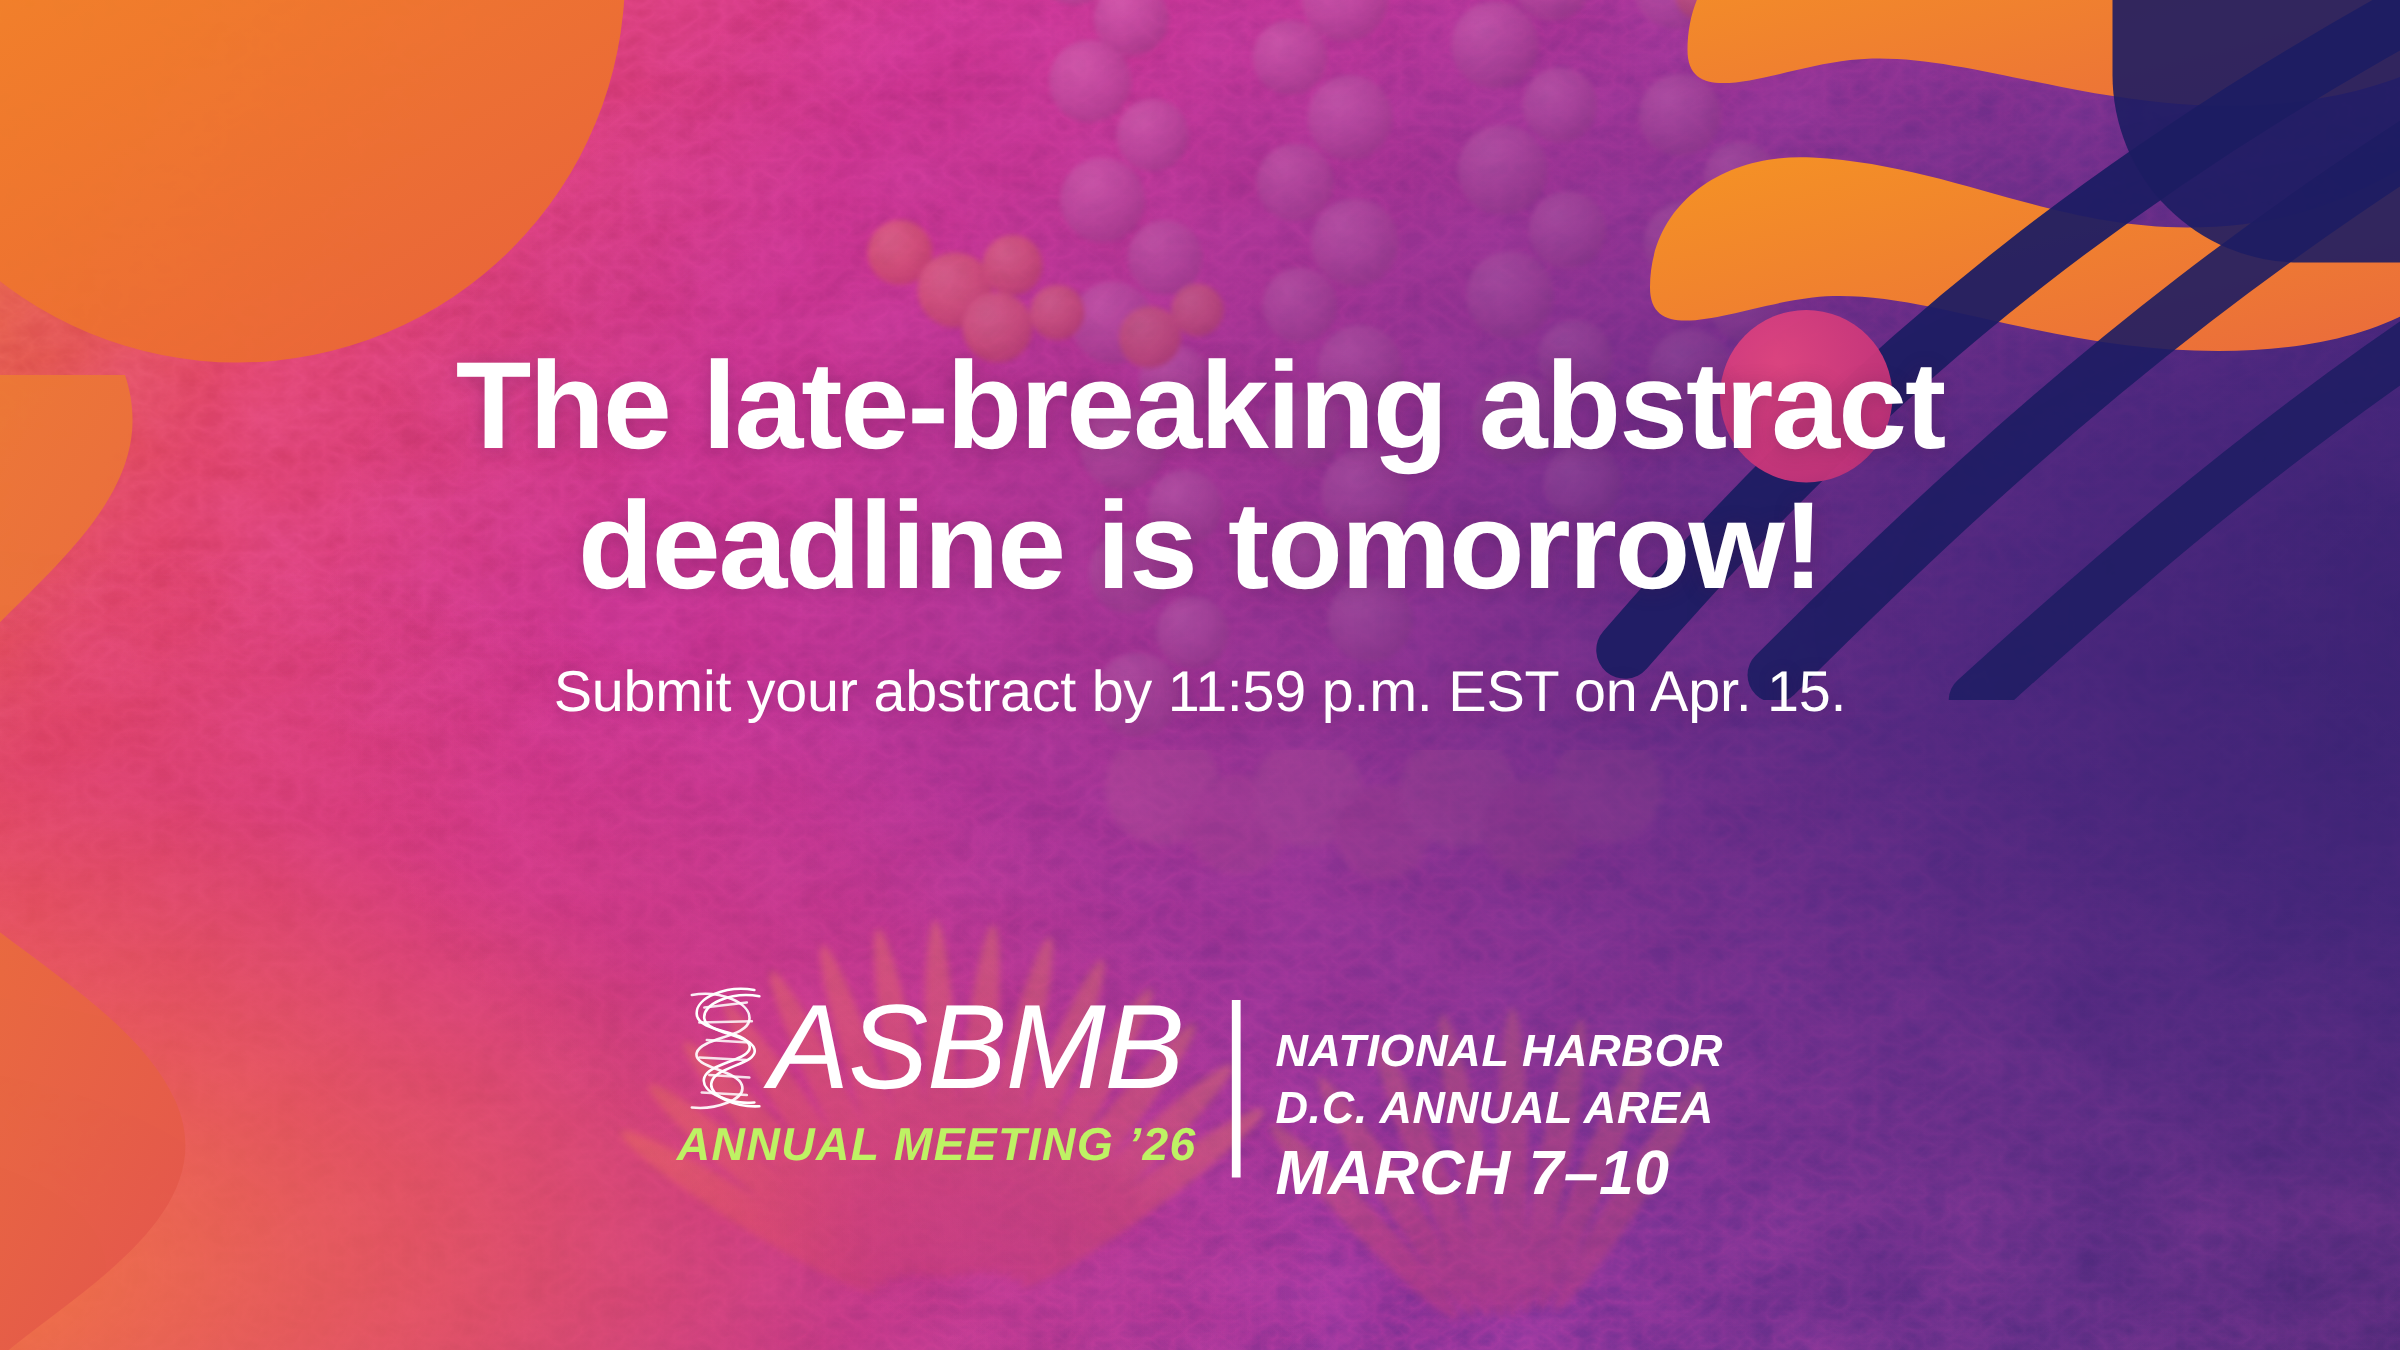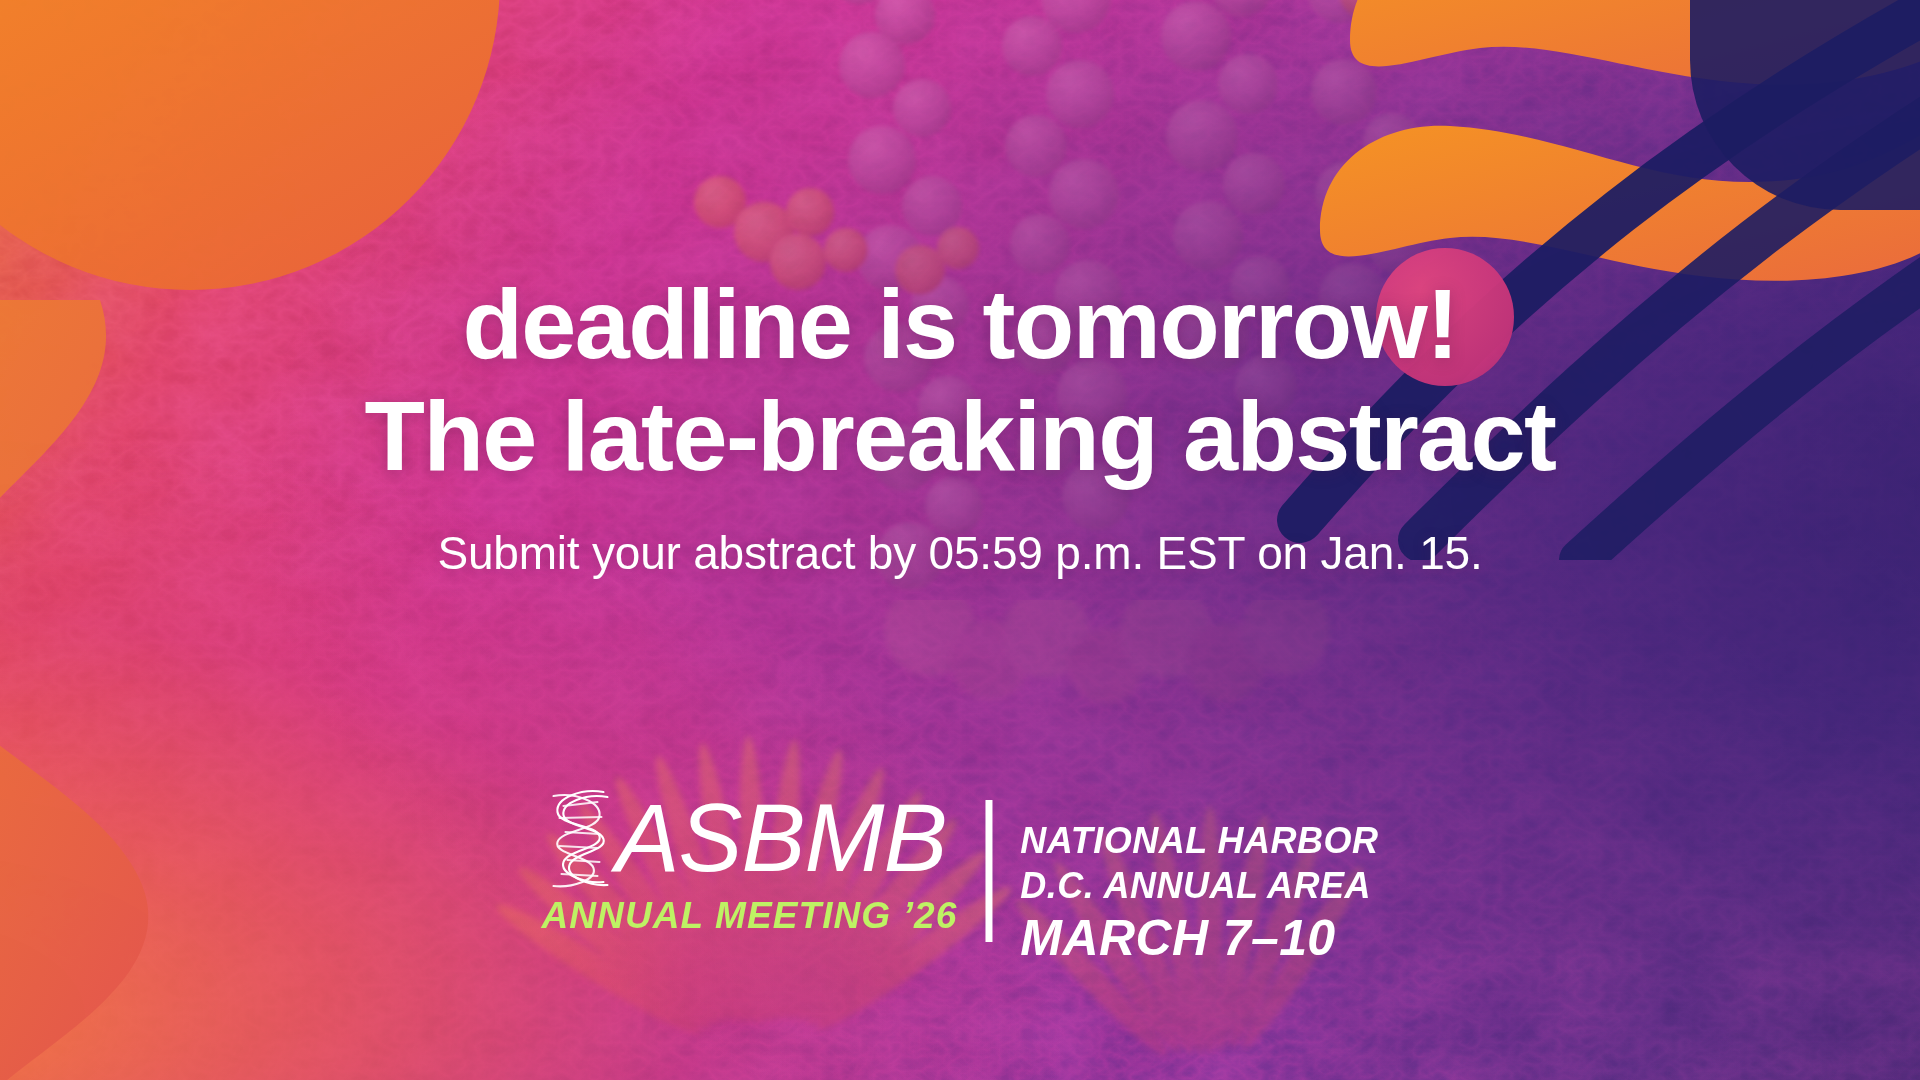--- a/index.html
+++ b/index.html
@@ -508,25 +508,25 @@
       </g>
     </svg>
   </div>
 
   <div class="blob-navy-corner"></div>
   <div class="blob-circle-mid"></div>
 
   <div class="content">
 
     <h1 class="headline">
+      <span class="headline-line">The late-breaking abstract</span>
       <span class="headline-line">deadline is tomorrow!</span>
-      <span class="headline-line">The late-breaking abstract</span>
     </h1>
 
-    <p class="subhead">Submit your abstract by 05:59 p.m. EST on Jan. 15.</p>
+    <p class="subhead">Submit your abstract by 11:59 p.m. EST on Apr. 15.</p>
 
     <div class="lockup">
 
       <div class="lockup-left">
         <div class="asbmb-row">
           <span class="helix-icon">
             <svg viewBox="0 0 74 104" xmlns="http://www.w3.org/2000/svg">
               <g fill="none" stroke="#ffffff" stroke-width="2.1" stroke-linecap="round">
 
                 <path d="M62,6 C40,2 14,12 16,26 C18,40 54,38 58,50 C62,62 26,64 22,76 C18,88 44,98 62,96"></path>

